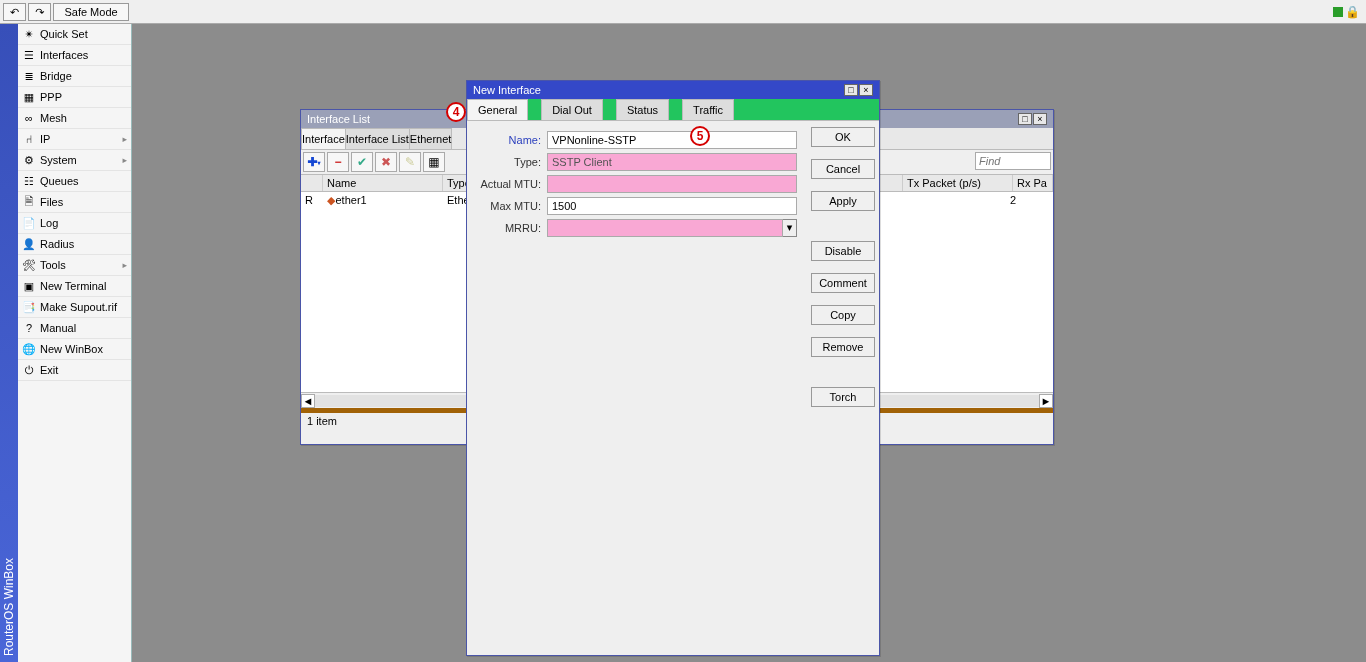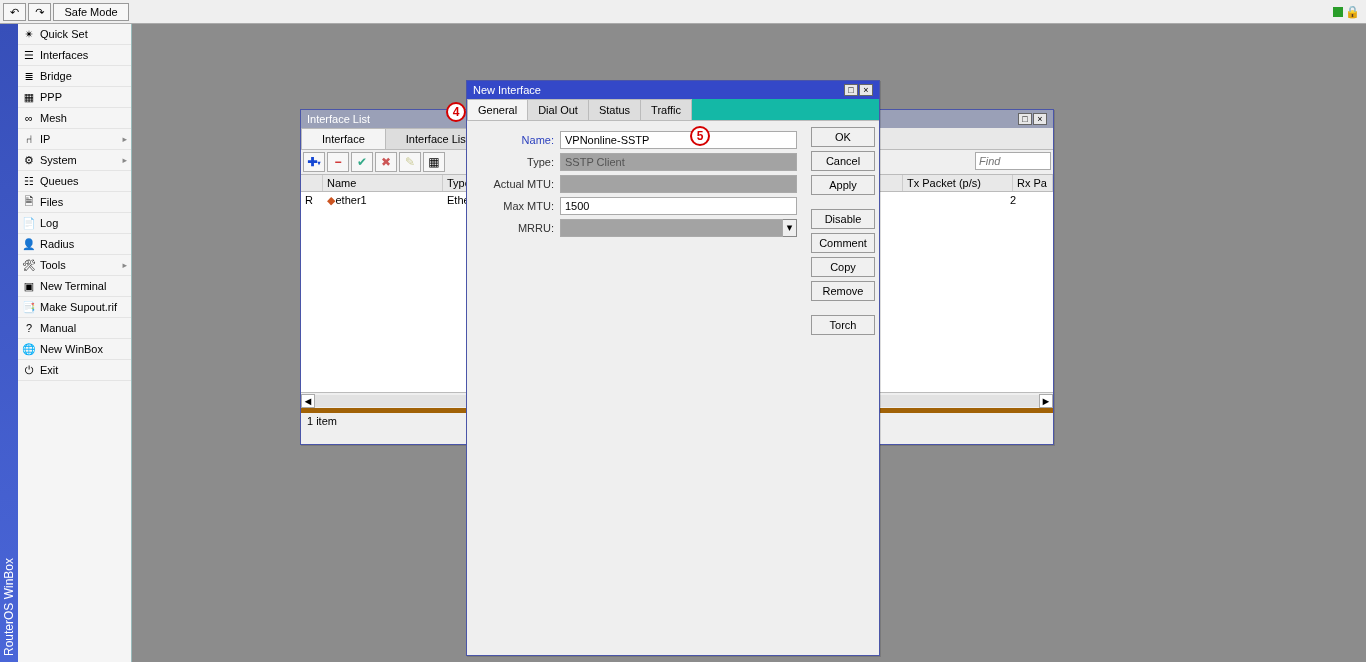--- a/index.html
+++ b/index.html
@@ -24,51 +24,51 @@
   .canvas { flex:1; background:#8c8c8c; position:relative; }
 
   .win { position:absolute; background:#efefef; border:1px solid #4a55a8; box-shadow:1px 1px 0 #00000022; }
   .wtitle { background:#7d8fc5; color:#fff; padding:3px 6px; display:flex; align-items:center; }
   .wtitle.inactive { background:#9aa0b7; }
   .wbtns { margin-left:auto; display:flex; gap:1px; }
   .wbtn { width:14px; height:12px; background:#e8e8e8; border:1px solid #666; font-size:9px; line-height:10px; text-align:center; cursor:pointer; color:#000;}
 
   
   .tabsrow { display:flex; background:#e8e8e8; border-bottom:1px solid #bbb; }
-  .tabsrow .tab { padding:4px 20px; border:1px solid #bbb; border-bottom:none; margin-right:-1px; background:#ddd; cursor:pointer;}
+  .tabsrow .tab { padding:4px 0; border:1px solid #bbb; border-bottom:none; margin-right:-1px; background:#ddd; cursor:pointer;}
   .tabsrow .tab.active { background:#f4f4f4; }
   .tbar { display:flex; padding:2px; gap:2px; border-bottom:1px solid #bbb;}
   .ibtn { width:22px; height:20px; border:1px solid #aaa; background:#f7f7f7; display:flex; align-items:center; justify-content:center; cursor:pointer; font-size:12px;}
   .findbox { margin-left:auto; }
   .findbox input { border:1px solid #aaa; font-style:italic; color:#888; width:76px; height:18px; padding:1px 3px;}
 
   .gridheader { display:flex; background:#e8e8e8; border-bottom:1px solid #bbb; }
   .gridheader .gh { border-right:1px solid #ccc; padding:2px 4px; font-size:11px; }
   .gridbody { background:#fff; height:200px; position:relative; overflow:hidden;}
   .grow { display:flex; padding:2px 0;}
   .gc { border-right:1px solid transparent; padding:0 4px; }
   .statusbar { border-top:5px solid #a16207; padding:2px 6px; background:#efefef; }
   .hscroll { border-top:1px solid #bbb; background:#efefef; display:flex; align-items:center; height:16px;}
   .hscroll .hsb { width:14px; text-align:center; border:1px solid #aaa; background:#fff; cursor:pointer;}
   .hscroll .hstrack { flex:1; background:#e2e2e2; height:12px;}
 
   
   .titlebar-active { background:#3448c8; }
-  .dlgtabs { display:flex; border-bottom:1px solid #bbb; background:#14b8a6; }
+  .dlgtabs { display:flex; border-bottom:1px solid #bbb; background:#22c55e;gap:14px; }
   .dlgtabs .tab { padding:4px 10px; border:1px solid #bbb; border-bottom:none; margin-right:-1px; cursor:pointer; background:#ddd;}
   .dlgtabs .tab.active { background:#f4f4f4; }
-  .dlgbody { display:flex;padding-left:13px; }
+  .dlgbody { display:flex; }
   .dlgform { flex:1; padding:6px 10px; }
-  .dlgbtns { width:72px; padding:6px 4px; display:flex; flex-direction:column; gap:4px;}
+  .dlgbtns { width:72px; padding:6px 4px; display:flex; flex-direction:column; gap:12px;}
   .dlgbtn { border:1px solid #999; background:#f0f0f0; padding:3px 0; text-align:center; cursor:pointer;}
   .frow { display:flex; align-items:center; margin:4px 0; }
   .flabel { width:70px; text-align:right; padding-right:6px; color:#333;}
   .flabel.blue { color:#2a3fbd; }
   .finput { flex:1; border:1px solid #aaa; padding:2px 4px; height:18px; background:#fff;}
-  .finput.disabled { background:#a3a3a3; }
+  .finput.disabled { background:#f9a8d4; }
   .fdd { width:14px; border:1px solid #888; border-left:none; height:18px; text-align:center; line-height:14px; cursor:pointer;}
   
   .ring { position:absolute; width:20px; height:20px; border:2px solid #d40000; border-radius:50%; background:#fff; color:#d40000; font-weight:bold; font-size:12px; display:flex; align-items:center; justify-content:center; z-index:50;}
 </style>
 </head>
 <body>
 
 <div class="topbar">
   <span class="tbtn">↶</span>
   <span class="tbtn">↷</span>

